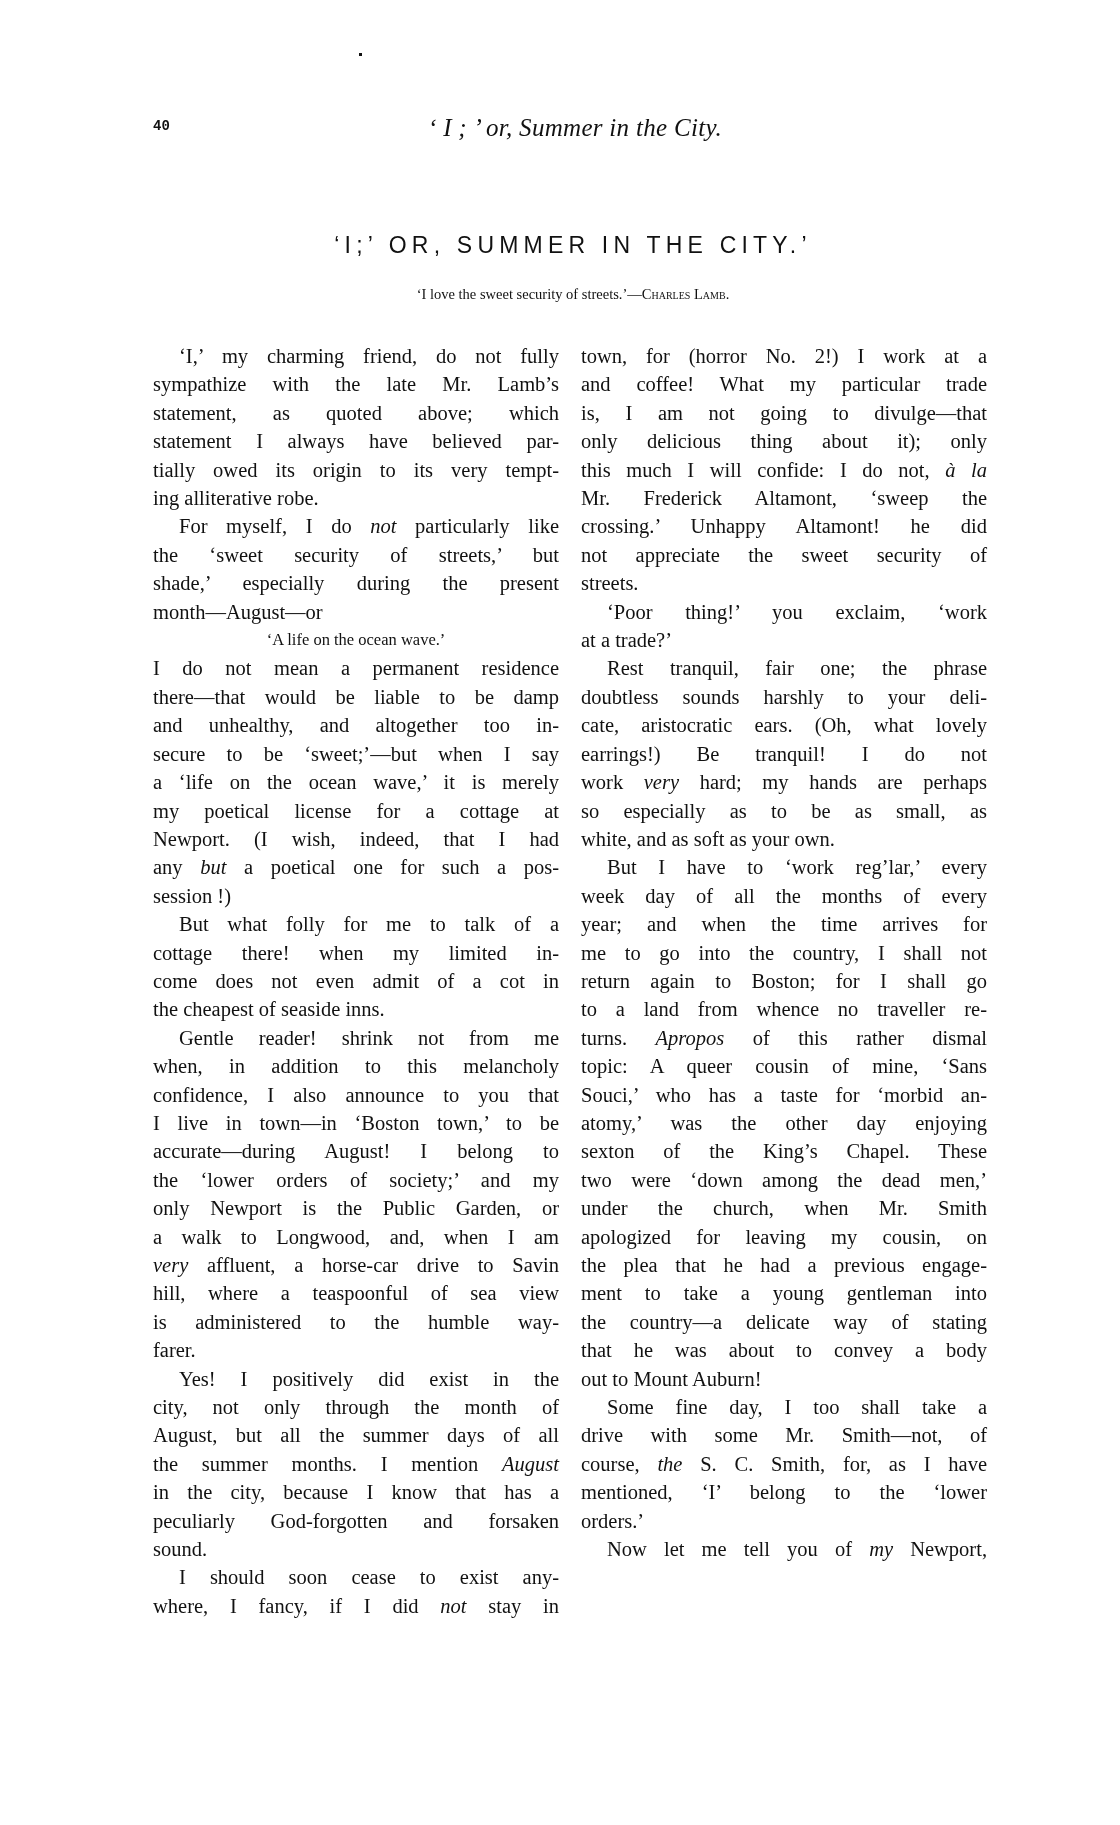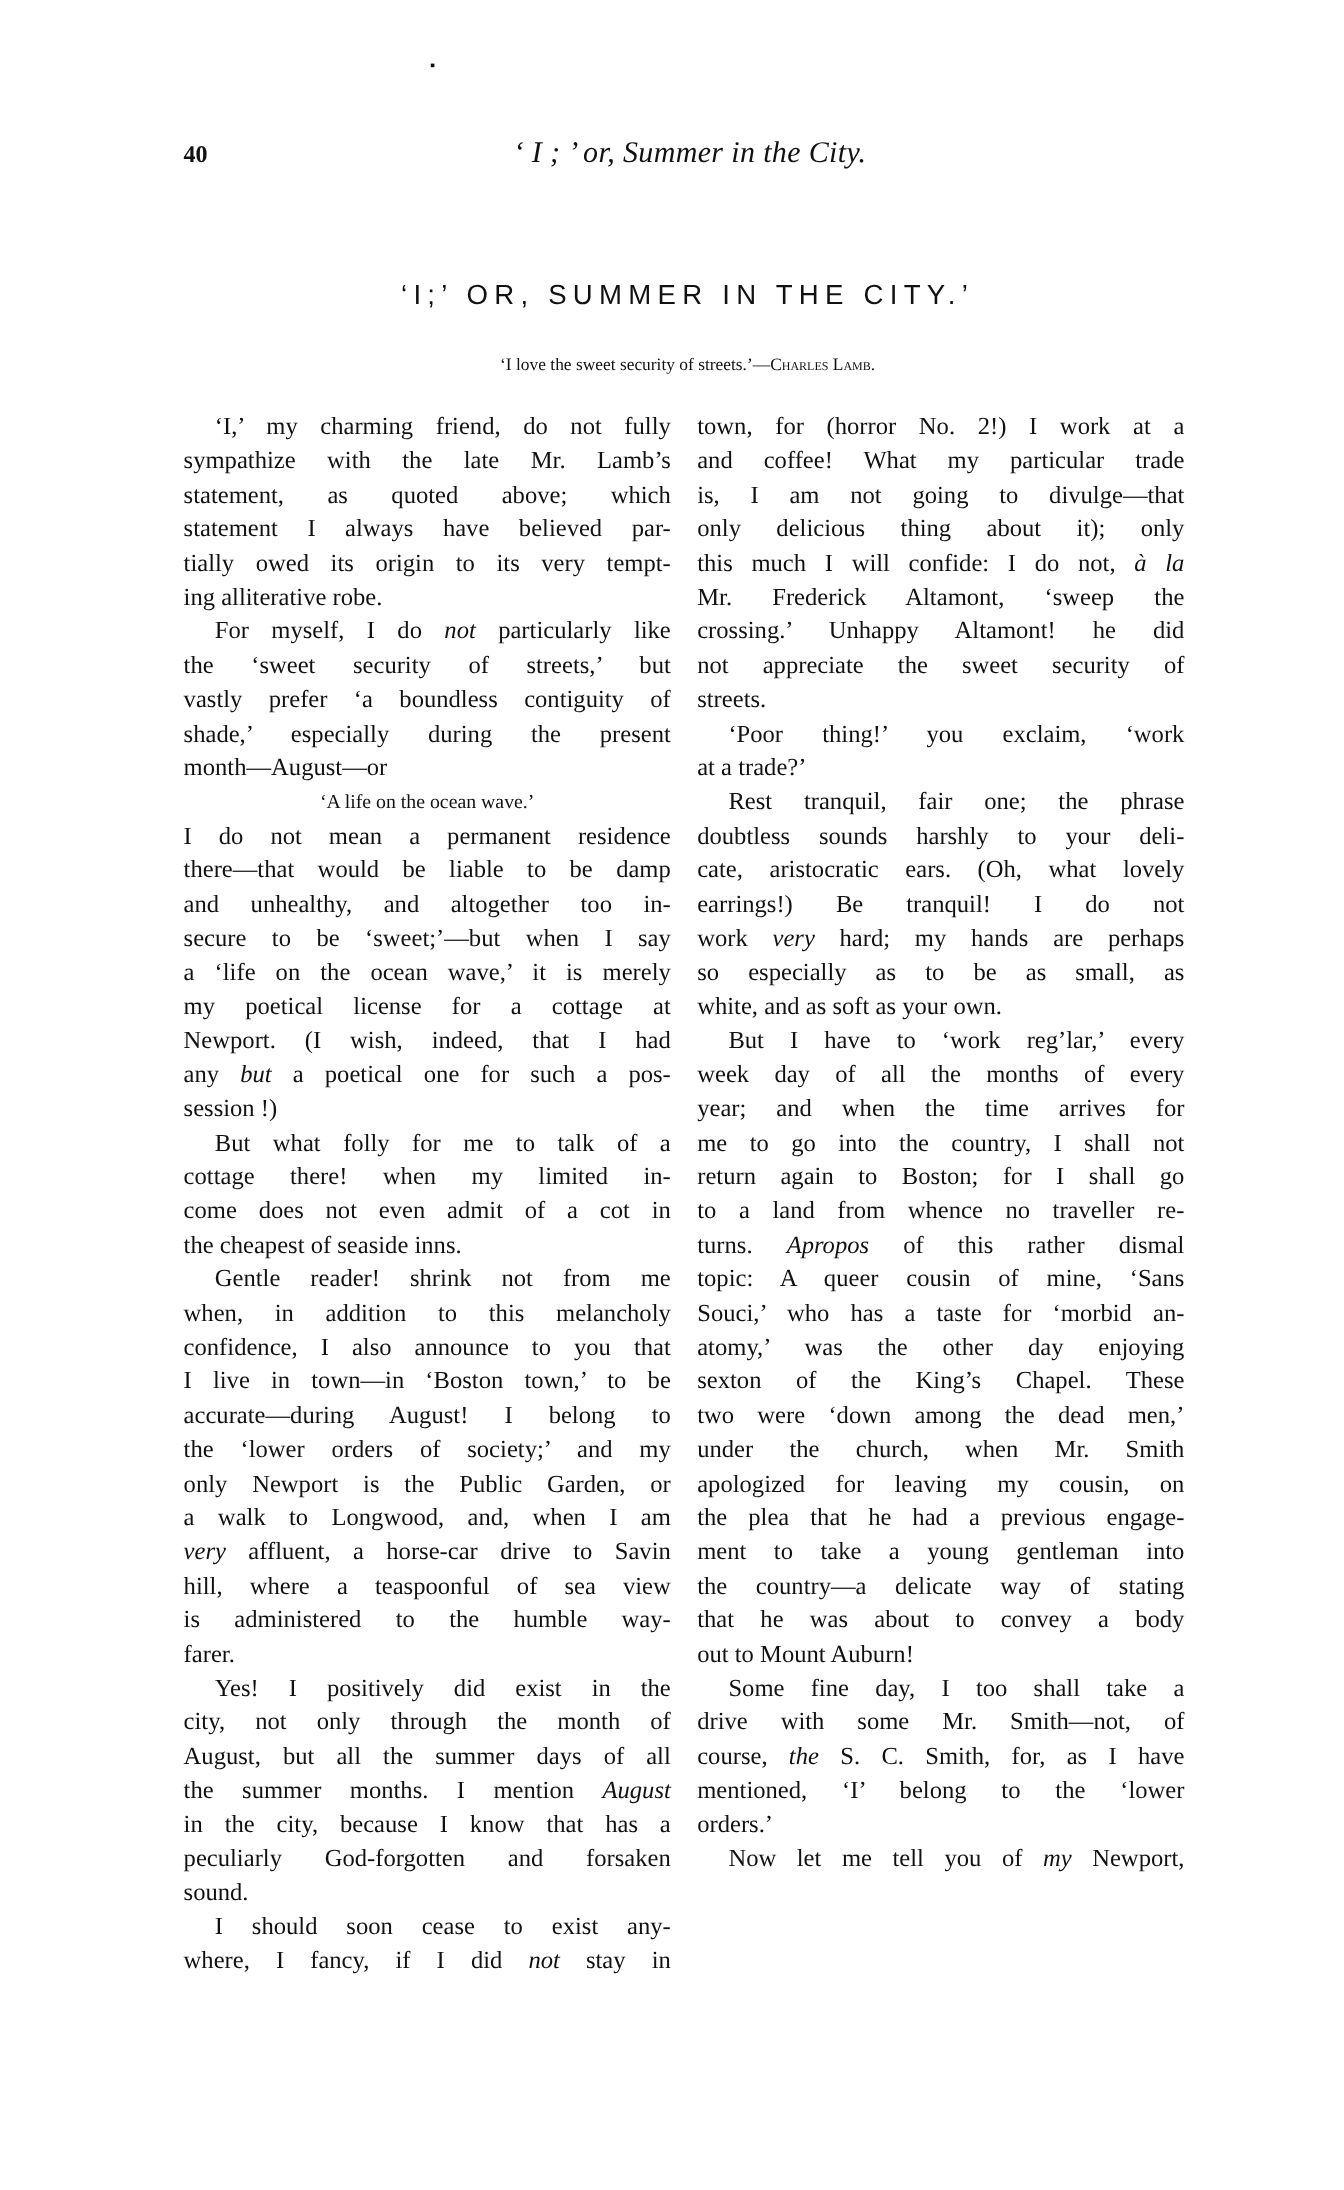--- a/index.html
+++ b/index.html
@@ -1,21 +1,21 @@
 <!DOCTYPE html>
 <html><head>
 <meta charset="utf-8">
 <style>
   html, body { margin: 0; padding: 0; background: #ffffff; }
   body { width: 1120px; height: 1825px; position: relative; overflow: hidden; color: #111; font-family: "DejaVu Serif", "Liberation Serif", serif; }
   .speck { position: absolute; left: 359px; top: 53px; width: 3px; height: 3px; background: #111; }
-  .page-number { position: absolute; left: 153px; top: 118px; font-size: 20px; font-weight: bold; font-family: Liberation Serif, serif; }
+  .page-number { position: absolute; left: 153px; top: 118px; font-size: 14px; font-weight: bold; font-family: Liberation Mono, monospace; }
   .running-head { position: absolute; left: 375px; width: 400px; top: 114px; text-align: center; font-size: 25px; font-style: italic; font-family: "Liberation Serif", serif; letter-spacing: 0.3px; }
   .chapter-title { position: absolute; left: 140px; width: 866px; top: 232px; text-align: center; font-size: 23px; letter-spacing: 5.2px; font-family: Liberation Sans, sans-serif; }
-  .epigraph { position: absolute; left: 140px; width: 866px; top: 296px; text-align: center; font-size: 14.5px; font-family: "Liberation Serif", serif; }
+  .epigraph { position: absolute; left: 140px; width: 866px; top: 286px; text-align: center; font-size: 14.5px; font-family: "Liberation Serif", serif; }
   .epigraph .sc { font-variant: small-caps; }
   .column { position: absolute; top: 342px; width: 406px; font-family: "Liberation Serif", serif; font-size: 20.5px; }
   .col-left { left: 153px; }
   .col-right { left: 581px; }
   .line { height: 28.42px; line-height: 28.42px; white-space: nowrap; overflow: visible; text-align: justify; text-align-last: justify; }
   .line.last { text-align-last: left; }
   .line.indent { padding-left: 26px; }
   .line.quote { text-align: right; text-align-last: center; font-size: 16.5px; }
   .line i { font-style: italic; }
 </style>
@@ -35,21 +35,20 @@
 
 <div class="column col-left">
     <div class="line indent">‘I,’ my charming friend, do not fully</div>
     <div class="line">sympathize with the late Mr. Lamb’s</div>
     <div class="line">statement, as quoted above; which</div>
     <div class="line">statement I always have believed par-</div>
     <div class="line">tially owed its origin to its very tempt-</div>
     <div class="line last">ing alliterative robe.</div>
     <div class="line indent"><span>For myself, I do </span><i>not</i><span> particularly like</span></div>
     <div class="line">the ‘sweet security of streets,’ but</div>
-    <div class="line">vastly prefer ‘a boundless contiguity of</div>
     <div class="line">shade,’ especially during the present</div>
     <div class="line last">month—August—or</div>
     <div class="line quote">‘A life on the ocean wave.’</div>
     <div class="line">I do not mean a permanent residence</div>
     <div class="line">there—that would be liable to be damp</div>
     <div class="line">and unhealthy, and altogether too in-</div>
     <div class="line">secure to be ‘sweet;’—but when I say</div>
     <div class="line">a ‘life on the ocean wave,’ it is merely</div>
     <div class="line">my poetical license for a cottage at</div>
     <div class="line">Newport. (I wish, indeed, that I had</div>

